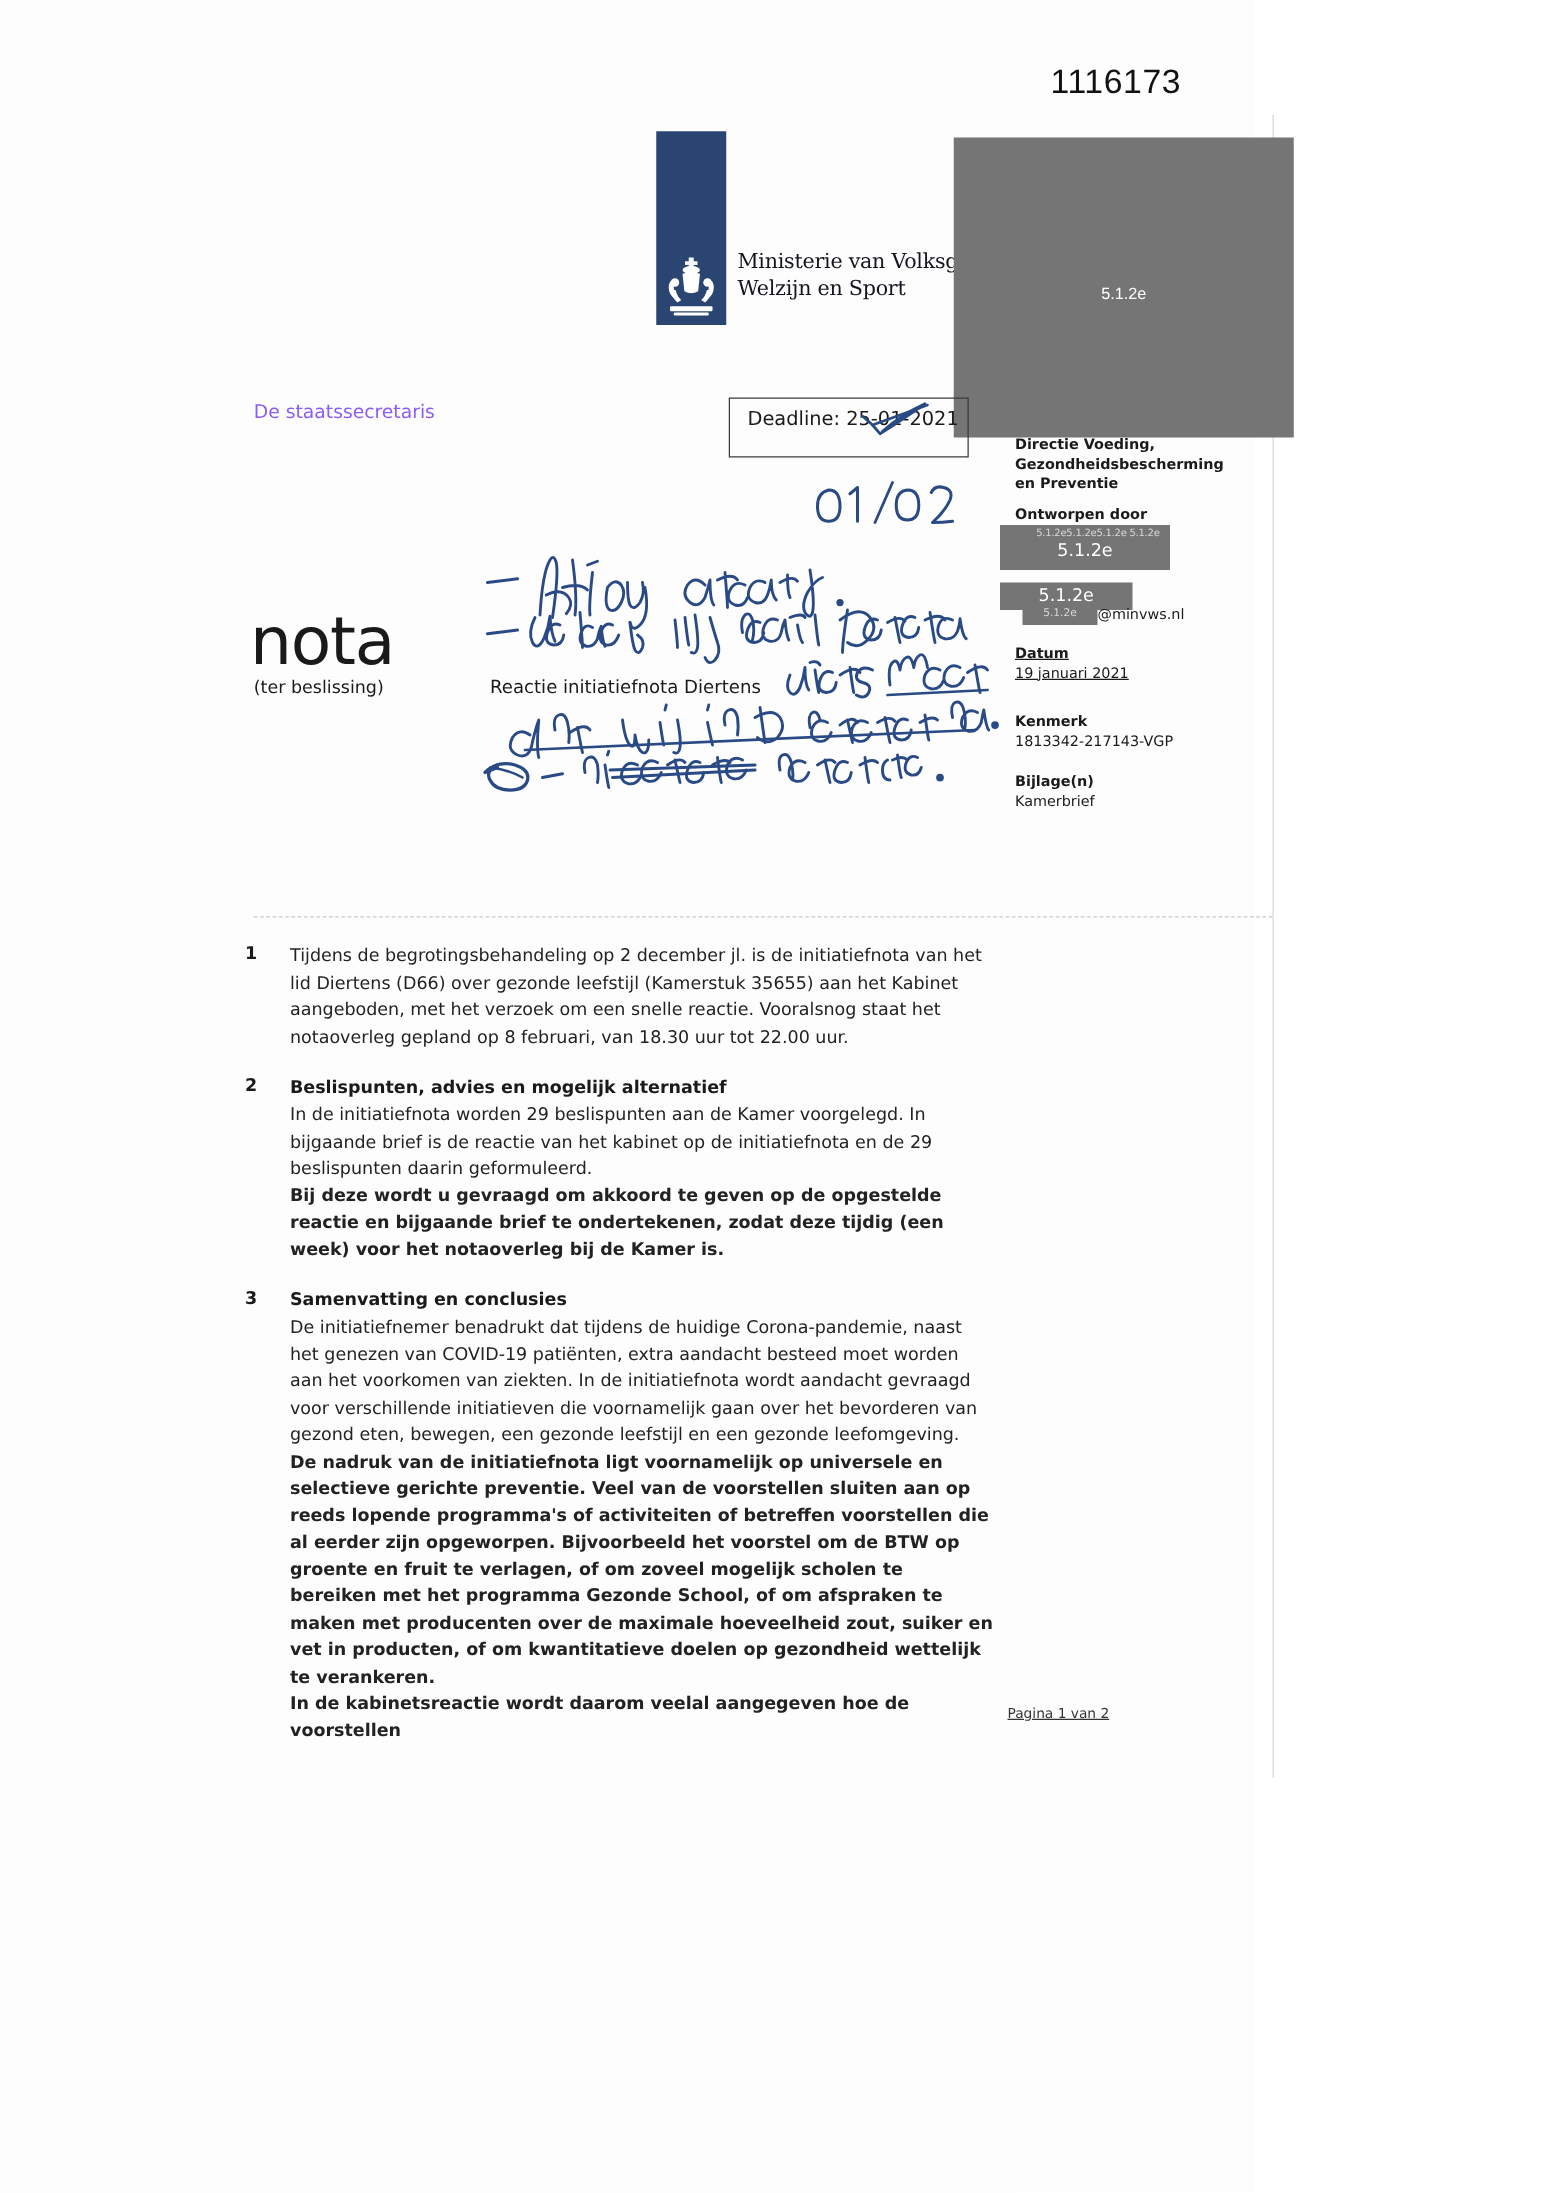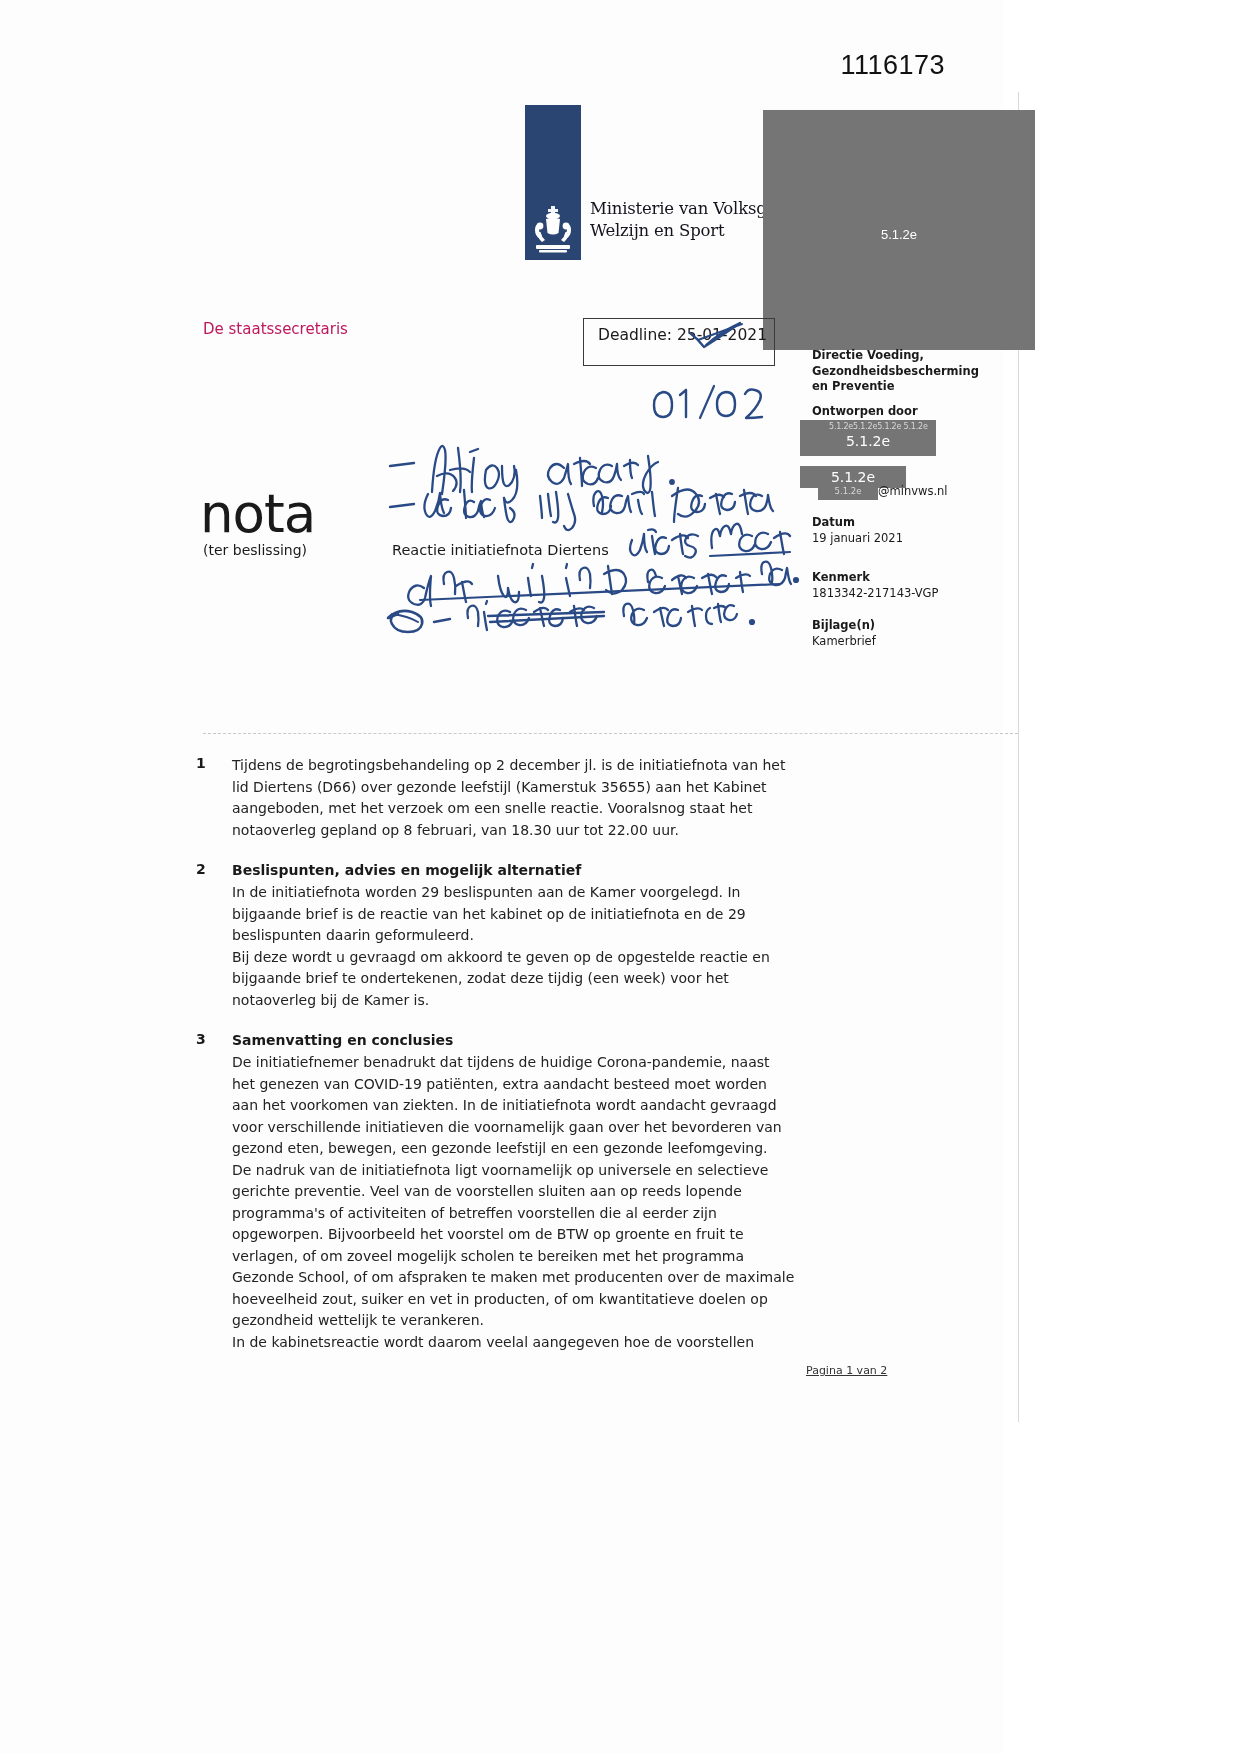--- a/index.html
+++ b/index.html
@@ -80,21 +80,21 @@
     top: 117px;
     text-align: center;
     font-size: 13px;
   }
 
   
   .staatssecretaris {
     position: absolute;
     left: 203px; top: 320px;
     font-size: 15px;
-    color: #be185d;
+    color: #8b5cf6;
   }
 
   
   .deadline-box {
     position: absolute;
     left: 583px; top: 318px;
     width: 192px; height: 48px;
     border: 1.6px solid #3a3a3a;
     box-sizing: border-box;
     background: transparent;
@@ -116,21 +116,21 @@
     line-height: 15.5px;
     color: #1a1a1a;
   }
   .meta-h {
     font-weight: bold;
     font-size: 11.5px;
     line-height: 15.5px;
   }
   .meta-directie { top: 348px; }
   .meta-ontworpen { top: 404px; }
-  .meta-datum { top: 515px; }
+  .meta-datum { top: 515px; text-decoration: underline; }
   .meta-kenmerk { top: 570px; }
   .meta-bijlage { top: 618px; }
 
   
   .redact-author {
     position: absolute;
     left: 800px; top: 420px;
     width: 136px; height: 36px;
     background: #757575;
   }
@@ -245,21 +245,21 @@
     color: #1a1a1a;
     margin: 0 0 2px 0;
     line-height: 19px;
   }
   .sec-para {
     font-size: 14px;
     line-height: 21.5px;
     color: #222;
     margin: 0;
   }
-  .sec-para + .sec-para { margin-top: 0; }
+  .sec-para + .sec-para { margin-top: 0; font-weight: bold; }
 
   
   .footer {
     position: absolute;
     left: 806px; top: 1364px;
     font-size: 11px;
     color: #333;
     text-decoration: underline;
   }
 </style>

